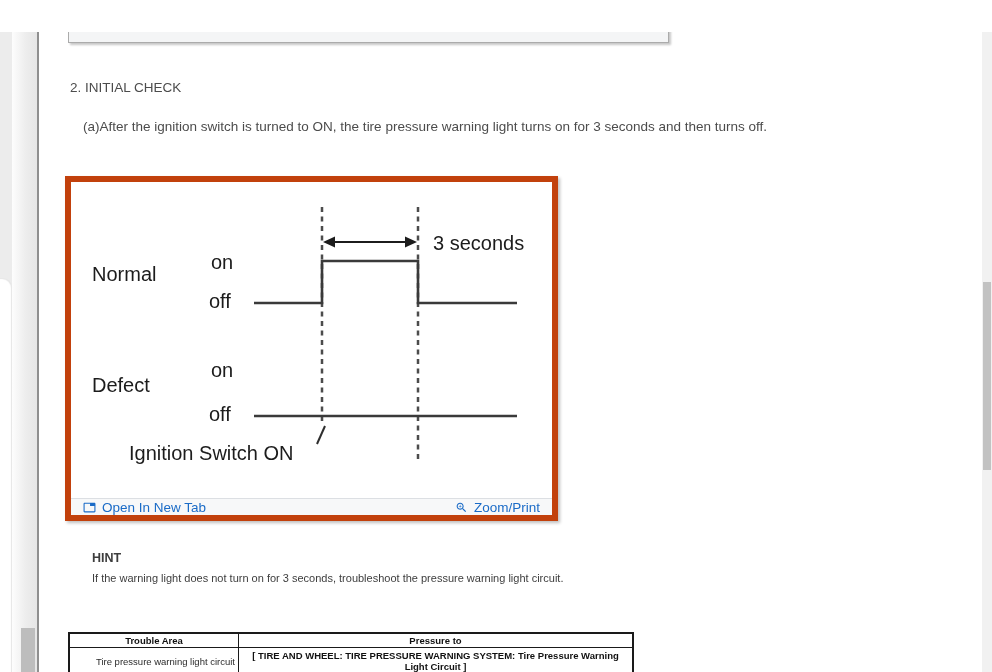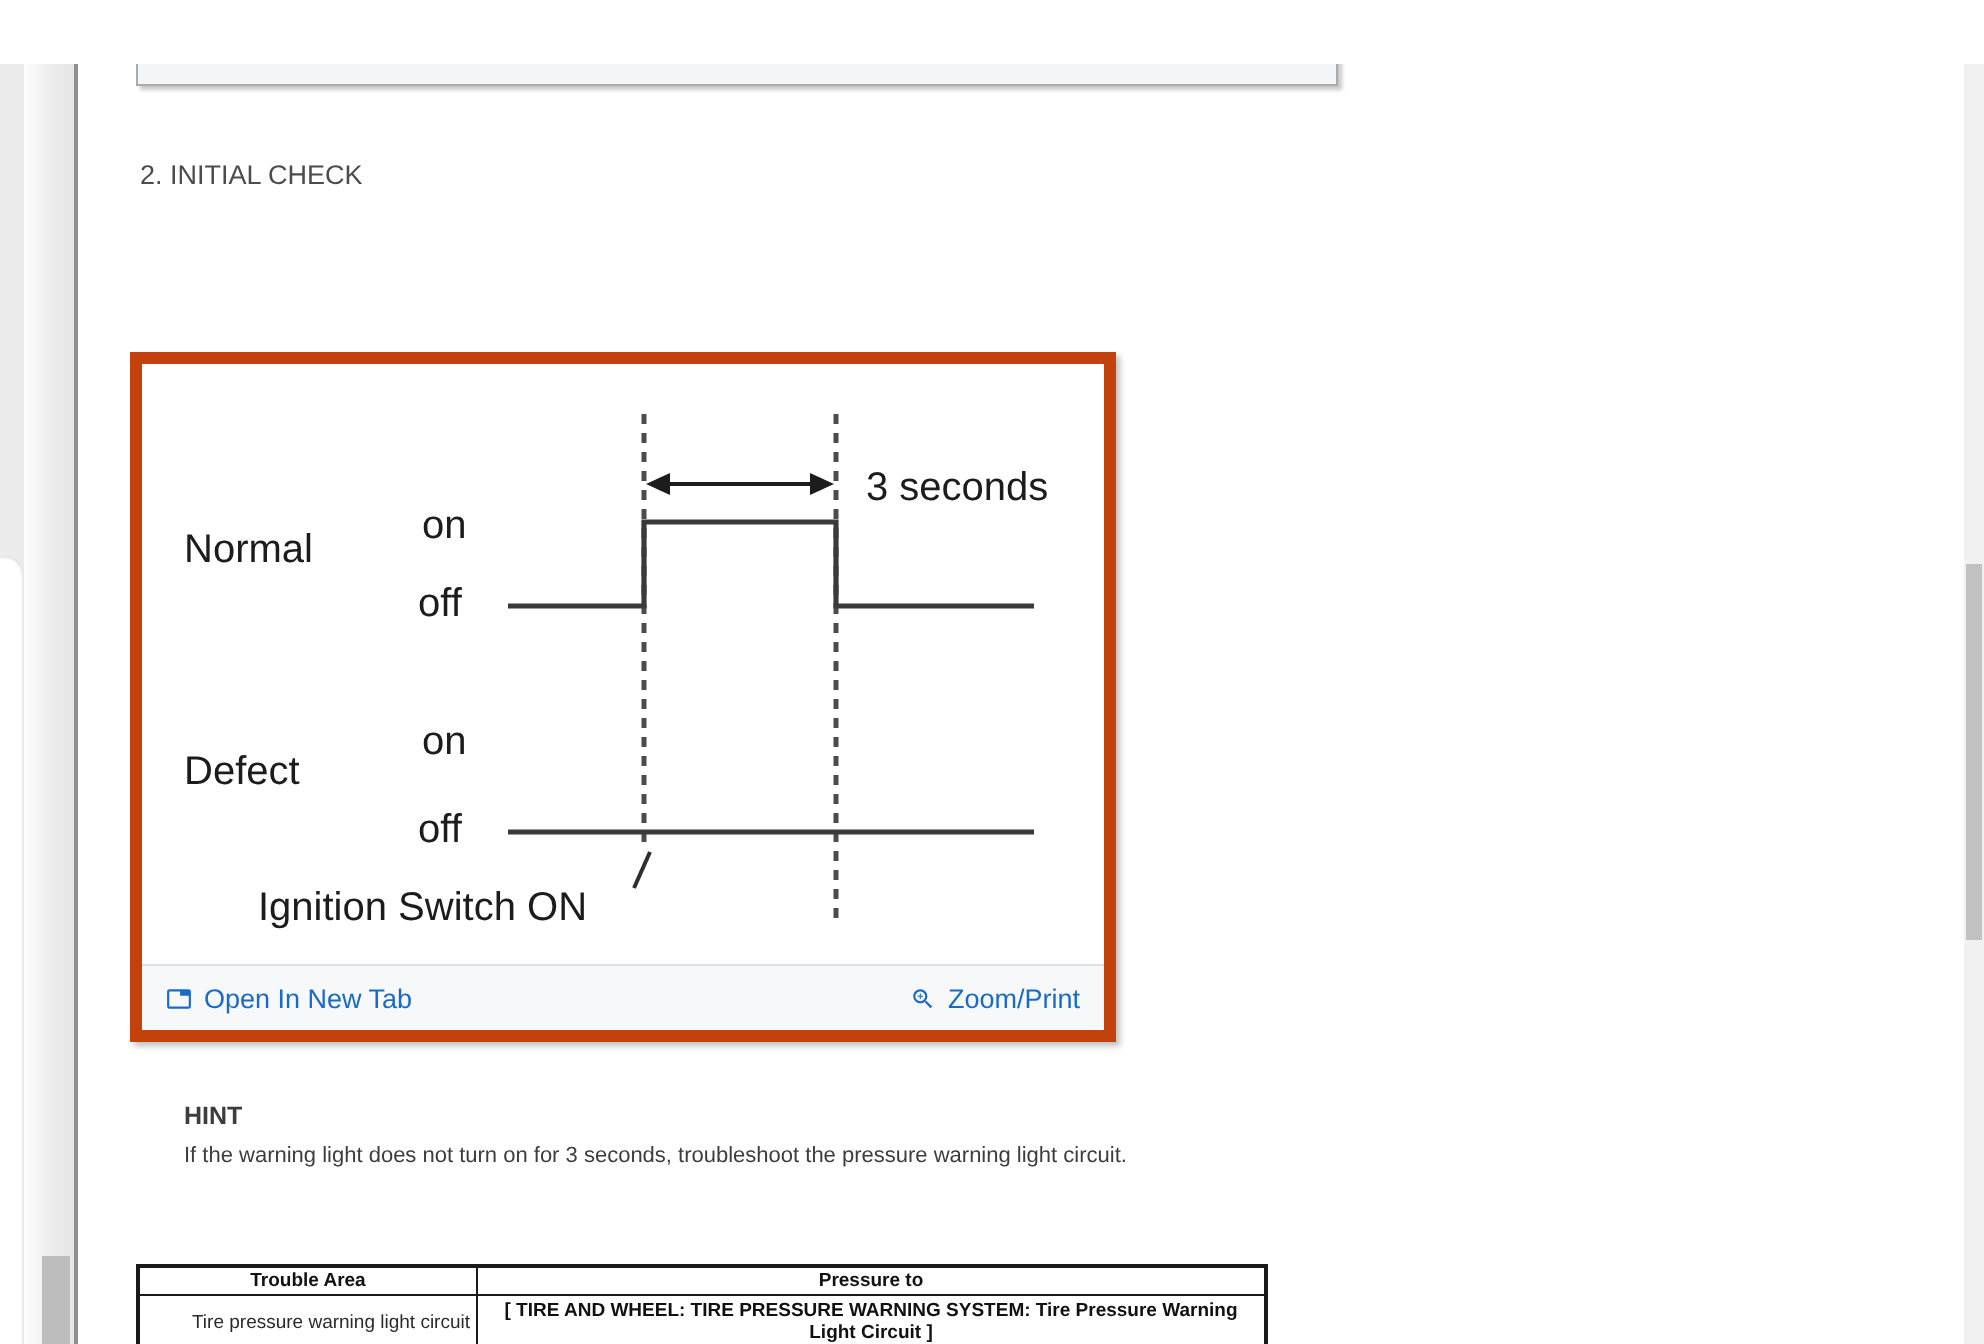--- a/index.html
+++ b/index.html
@@ -28,21 +28,21 @@
     background:#f4f5f6; border:1px solid #ababab; box-shadow:2px 2px 2px rgba(0,0,0,0.22);
   }
   .section-heading { position:absolute; left:70px; top:48px; font-size:13.5px; color:#4c4c4c; }
   .step-text { position:absolute; left:83px; top:87px; font-size:13.5px; color:#4c4c4c; }
   .figure-box {
     position:absolute; left:65px; top:144px; width:481px; height:333px; background:#fff;
     border:6px solid #c2410c; box-shadow:2px 2px 3px rgba(0,0,0,0.25);
   }
   .figure-canvas { position:absolute; left:0; top:0; }
   .figure-footer {
-    position:absolute; left:0; right:0; bottom:0; height:33px; background:#f7f8f9;
+    position:absolute; left:0; right:0; bottom:0; height:17px; background:#f7f8f9;
     border-top:1px solid #dcdfe3; display:flex; align-items:center; justify-content:space-between;
     padding:0 12px; box-sizing:border-box;
   }
   .fig-link { display:flex; align-items:center; gap:6px; color:#1a6bc7; font-size:13.5px; cursor:pointer; text-decoration:none; }
   .fig-link svg { display:block; }
   .diag-text { font-family:"Liberation Sans", sans-serif; font-size:20px; fill:#1c1c1c; }
   .diag-line { stroke:#3a3a3a; stroke-width:2.6; fill:none; }
   .diag-dash { stroke:#4c4c4c; stroke-width:2.5; stroke-dasharray:5 4.5; }
   .hint-label { position:absolute; left:92px; top:519px; font-size:12.5px; font-weight:bold; color:#3d3d3d; }
   .hint-text  { position:absolute; left:92px; top:540px; font-size:11px; font-weight:normal; color:#3d3d3d; }
@@ -66,20 +66,21 @@
     <div class="left-scrollbar-thumb"></div>
   </div>
 
   <div class="right-scrollbar">
     <div class="right-scrollbar-thumb"></div>
   </div>
 
   <div class="cutoff-box"></div>
 
   <div class="section-heading">2. INITIAL CHECK</div>
+  <div class="step-text">(a)After the ignition switch is turned to ON, the tire pressure warning light turns on for 3 seconds and then turns off.</div>
 
   <div class="figure-box">
     <svg class="figure-canvas" width="481" height="299" viewBox="0 0 481 299">
 
       <line class="diag-dash" x1="251" y1="25" x2="251" y2="240"></line>
       <line class="diag-dash" x1="347" y1="25" x2="347" y2="277"></line>
 
       <line x1="259" y1="60" x2="339" y2="60" stroke="#1c1c1c" stroke-width="2"></line>
       <polygon points="252,60 264,54.5 264,65.5" fill="#1c1c1c"></polygon>
       <polygon points="346,60 334,54.5 334,65.5" fill="#1c1c1c"></polygon>

